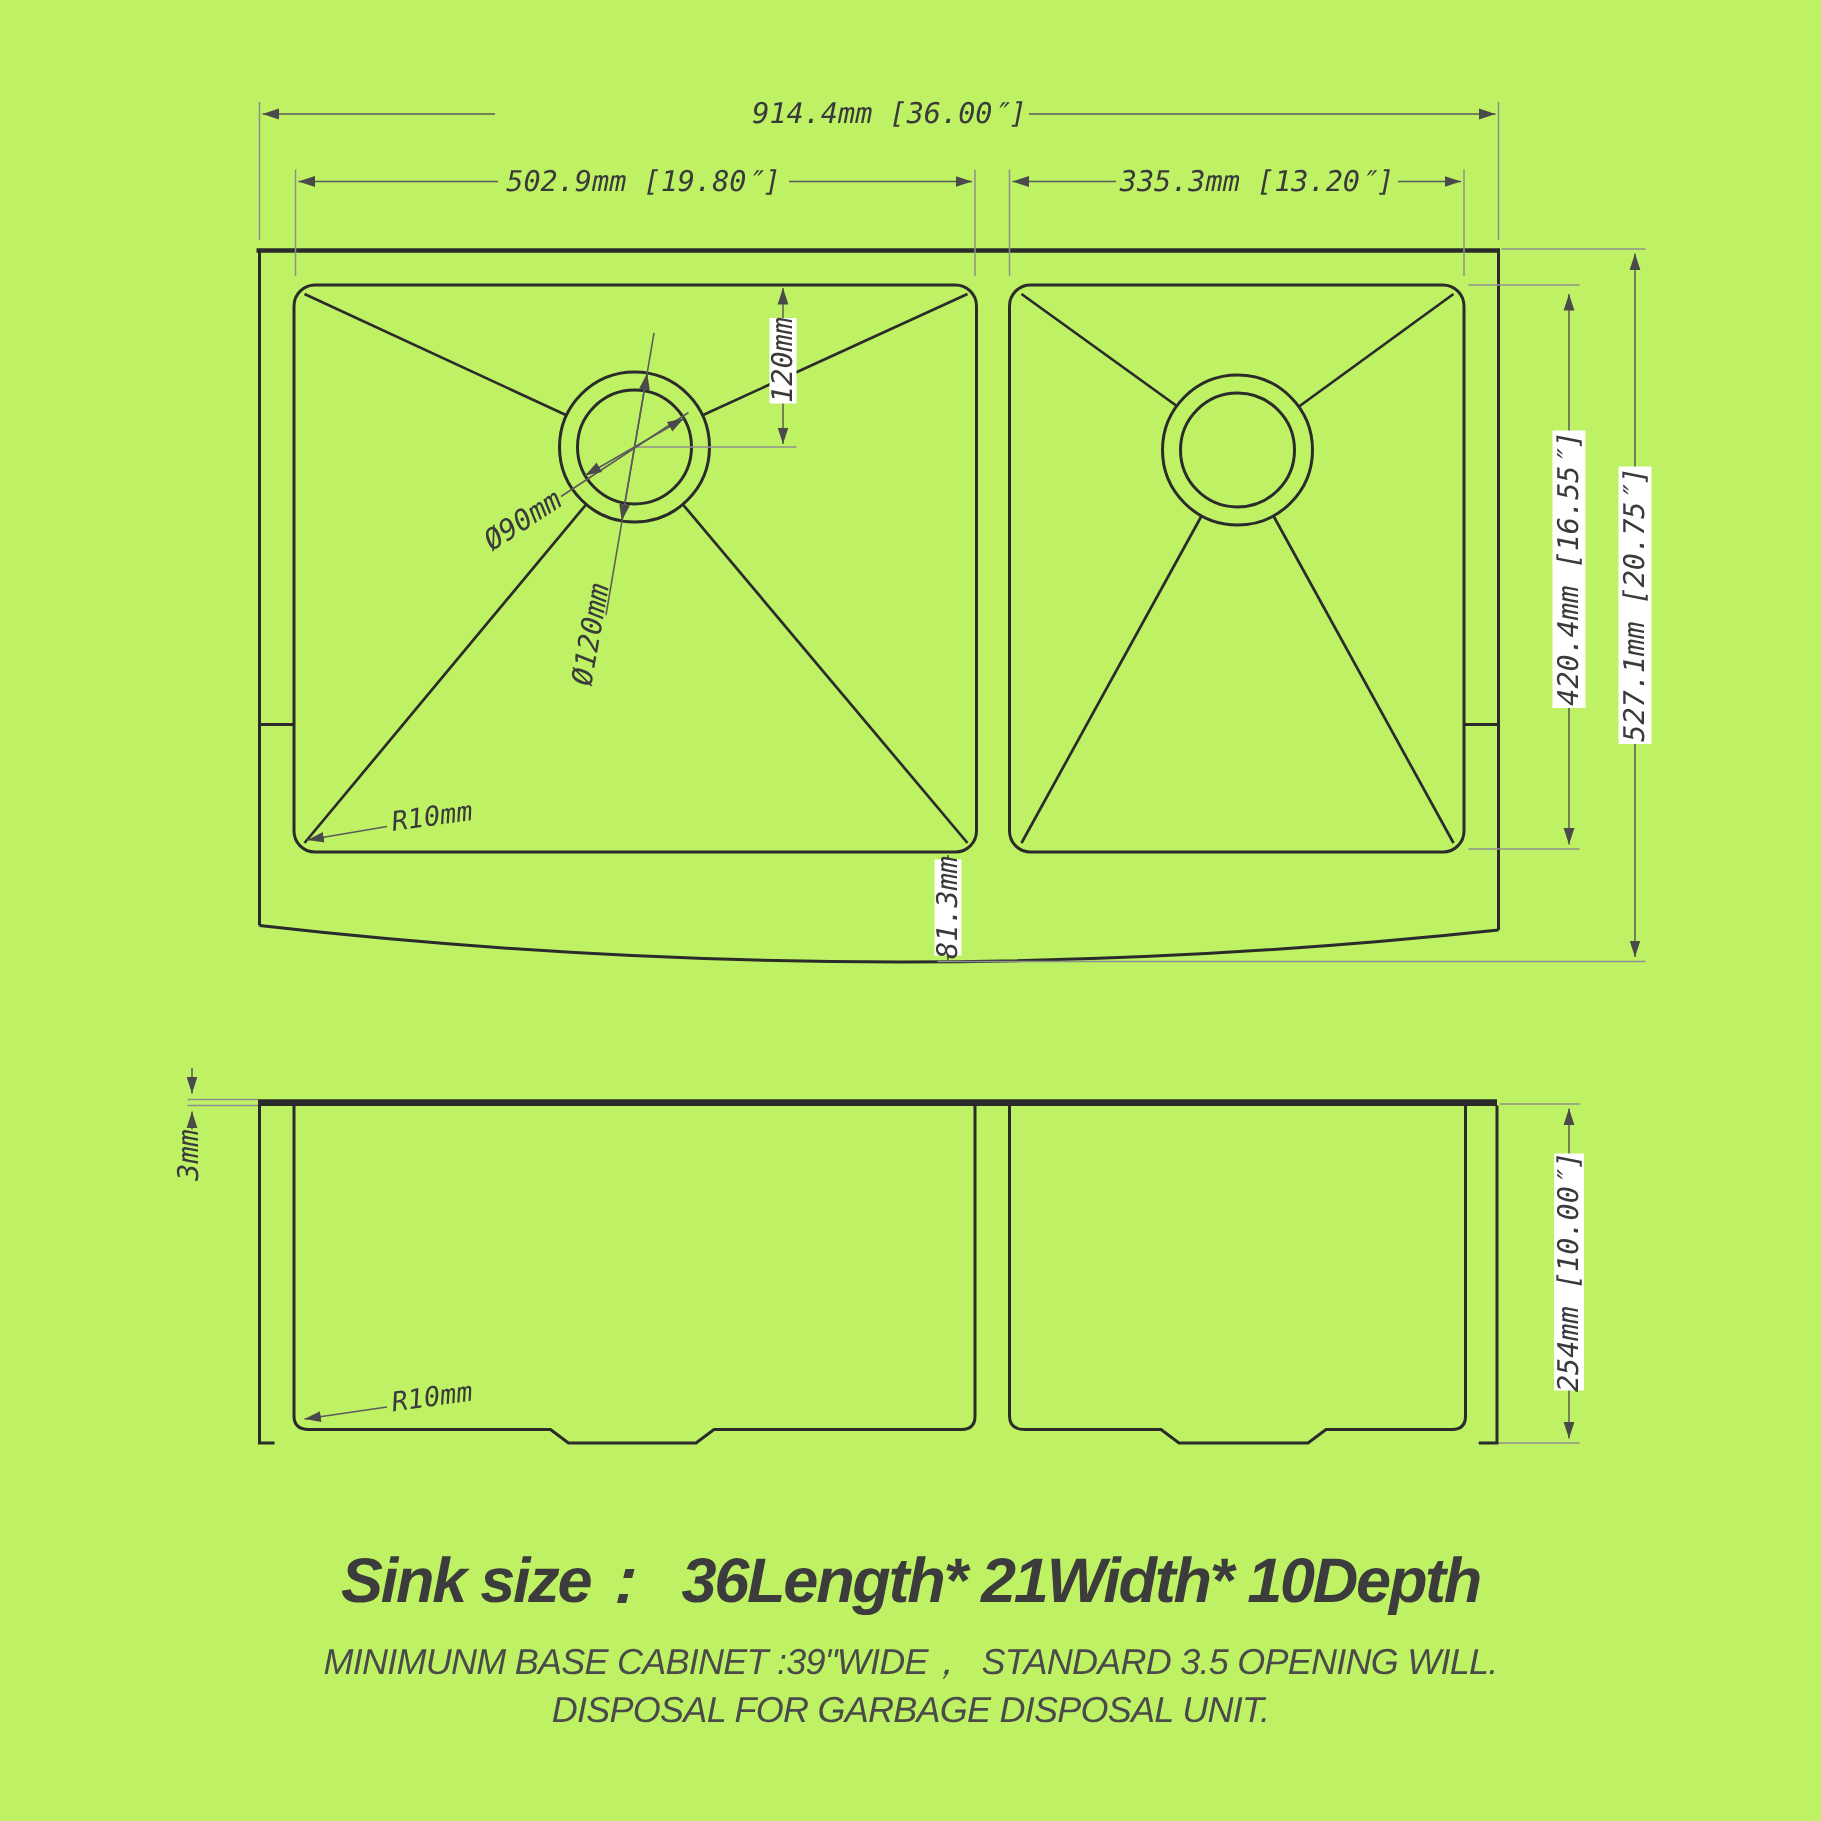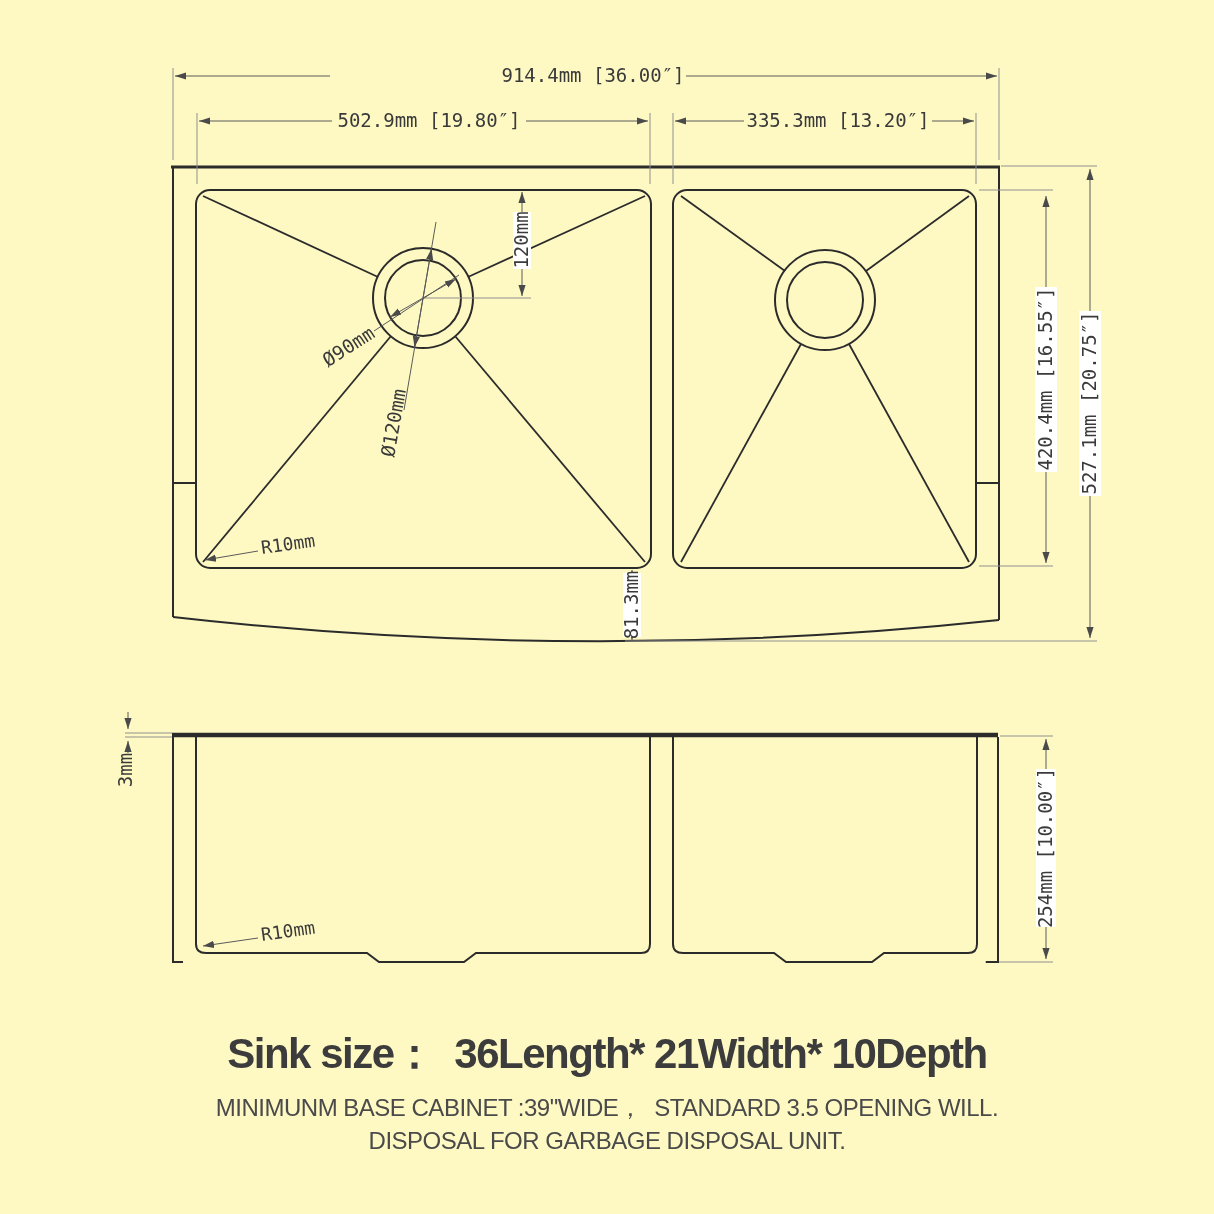--- a/index.html
+++ b/index.html
@@ -1,18 +1,18 @@
 <!DOCTYPE html>
 <html><head>
 <meta charset="utf-8">
 <style>
   html,body{margin:0;padding:0;background:#ffffff;}
   #stage{
-    position:relative;width:1214px;height:1214px;background:#fef9c3;
-    font-family:"Liberation Sans", sans-serif;overflow:hidden;
+    position:relative;width:1214px;height:1214px;background:#bef264;
+    font-family:"Liberation Sans", sans-serif;overflow:hidden;font-style:italic;
   }
   svg{position:absolute;left:0;top:0;}
   .cad-text{
     font-family:"DejaVu Sans Mono", monospace;
     font-size:19px;fill:#3a3a3a;
   }
   .cad-text-sm{
     font-family:"DejaVu Sans Mono", monospace;
     font-size:18px;fill:#3a3a3a;
   }

